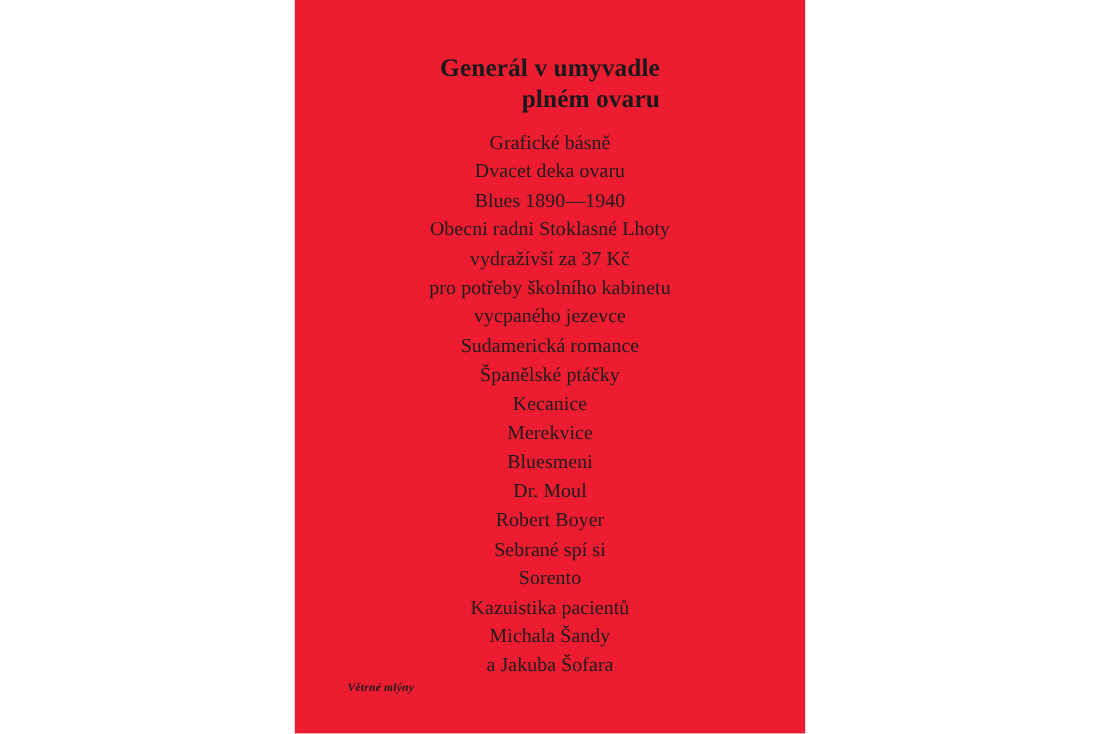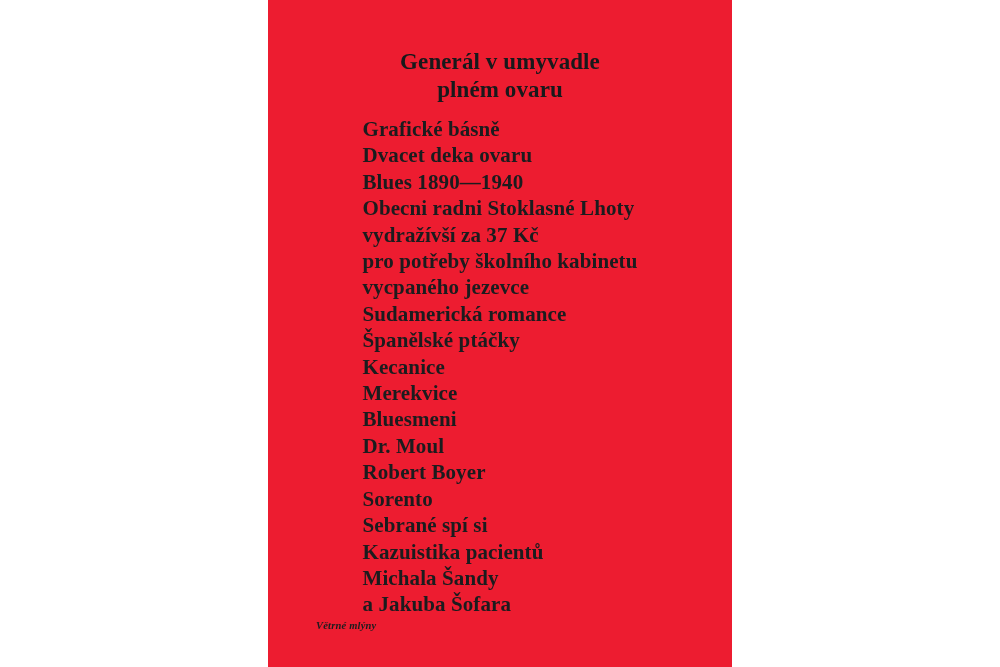--- a/index.html
+++ b/index.html
@@ -32,36 +32,37 @@
     left: 0;
     top: 0;
     width: 100%;
     height: 100%;
     display: flex;
     flex-direction: column;
     align-items: center;
   }
   .title-block {
     margin-top: 48px;
-    text-align: center;
+    text-align: right;
     color: #18191b;
     font-weight: bold;
     font-size: 23px;
     line-height: 28px;
     letter-spacing: 0.1px;
   }
   .title-line {
     display: block;
     white-space: nowrap;
   }
   .contents {
     margin-top: 12px;
+    text-align: center;
     color: #1b1c1e;
-    font-weight: bold;
-    font-size: 21px;
+    font-weight: normal;
+    font-size: 18px;
     line-height: 26.4px;
     letter-spacing: 0.1px;
   }
   .contents .item {
     display: block;
     white-space: nowrap;
   }
   .publisher {
     position: absolute;
     left: 48px;
@@ -93,22 +94,22 @@
         <span class="item">vydražívší za 37 Kč</span>
         <span class="item">pro potřeby školního kabinetu</span>
         <span class="item">vycpaného jezevce</span>
         <span class="item">Sudamerická romance</span>
         <span class="item">Španělské ptáčky</span>
         <span class="item">Kecanice</span>
         <span class="item">Merekvice</span>
         <span class="item">Bluesmeni</span>
         <span class="item">Dr. Moul</span>
         <span class="item">Robert Boyer</span>
+        <span class="item">Sebrané spí si</span>
         <span class="item">Sorento</span>
-        <span class="item">Sebrané spí si</span>
         <span class="item">Kazuistika pacientů</span>
         <span class="item">Michala Šandy</span>
         <span class="item">a Jakuba Šofara</span>
       </div>
 
       <div class="publisher">Větrné mlýny</div>
     </div>
   </div>
 </div>
 

